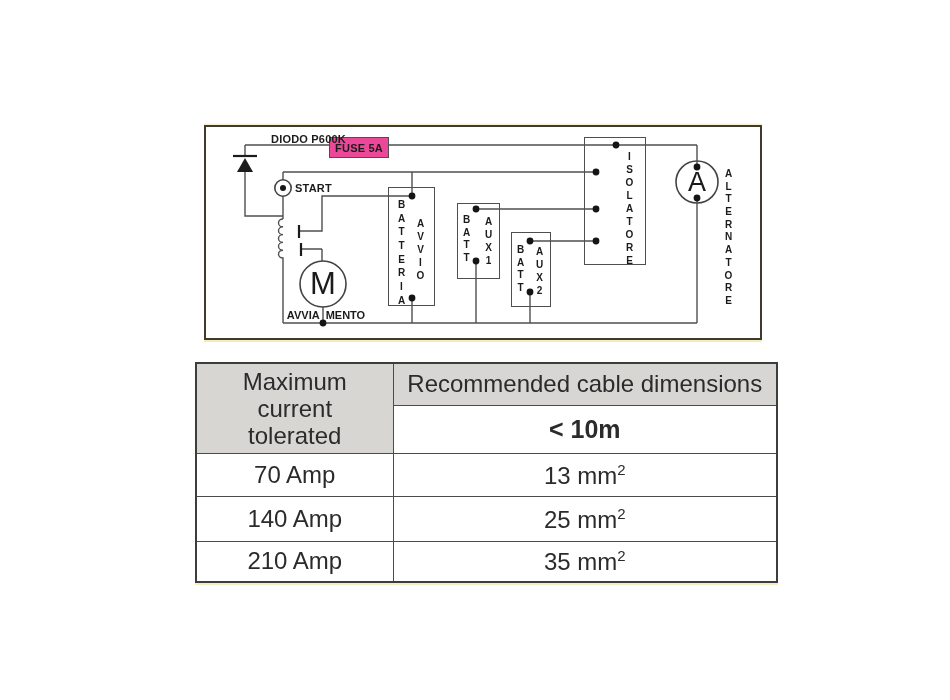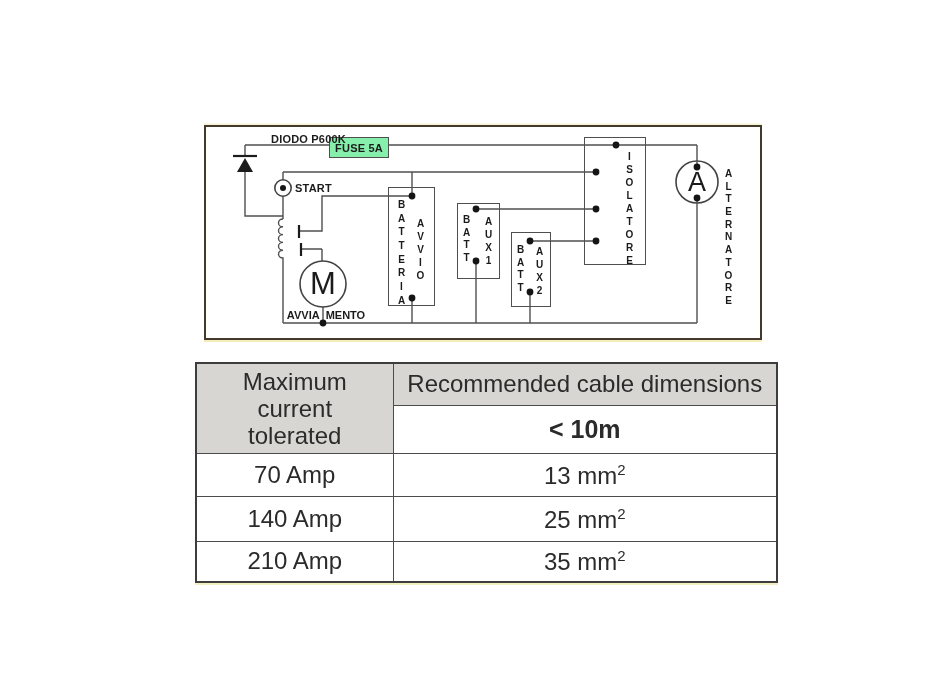--- a/index.html
+++ b/index.html
@@ -7,21 +7,21 @@
         font-family:"Liberation Sans",sans-serif;color:#222;overflow:hidden;}
   .abs{position:absolute;}
 
   
   .frame{left:204px;top:125px;width:554px;height:211px;
          border:2.5px solid var(--frame-border,#42382c);
          box-shadow:0 2px 0 rgba(226,216,100,.45), 0 -1.5px 0 rgba(226,216,100,.3);
          background:transparent;z-index:1;}
   svg.wiring{left:0;top:0;z-index:2;}
   .cbox{border:1.6px solid var(--wire,#4a4a4a);background:transparent;z-index:3;}
-  .fusebox{left:329px;top:137px;width:58px;height:19px;background:#86efac;z-index:3;
+  .fusebox{left:329px;top:137px;width:58px;height:19px;background:#ec4899;z-index:3;
            border:1.6px solid var(--wire,#4a4a4a);display:flex;align-items:center;justify-content:center;}
   .dlabel{font-weight:bold;font-size:11px;letter-spacing:.2px;color:#1b1b1b;
           white-space:nowrap;z-index:4;}
   .vtext{position:absolute;writing-mode:vertical-rl;text-orientation:upright;
          font-weight:bold;font-size:10px;line-height:10px;letter-spacing:2px;
          color:#1b1b1b;z-index:4;white-space:nowrap;}
   .vt-wide{letter-spacing:2.7px;}
   .vt-tight{letter-spacing:1.7px;}
   .symletter{z-index:4;text-align:center;color:#1b1b1b;}
   .motor-letter{left:300px;top:262px;width:46px;height:44px;line-height:44px;font-size:31px;}

